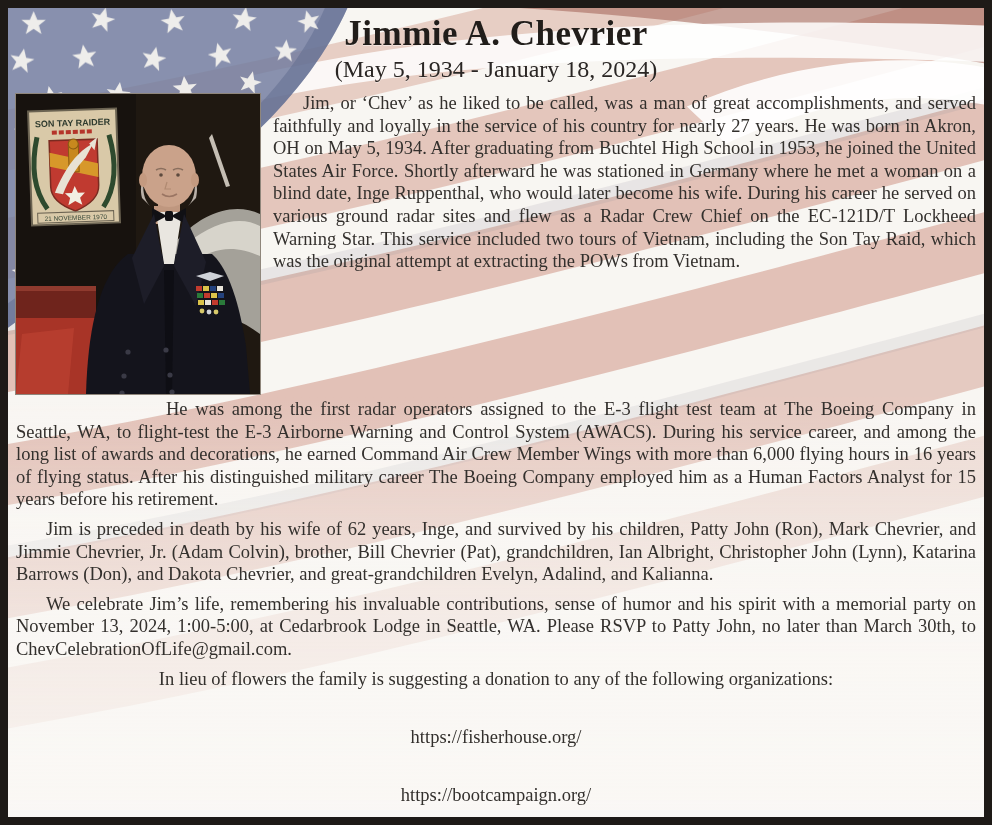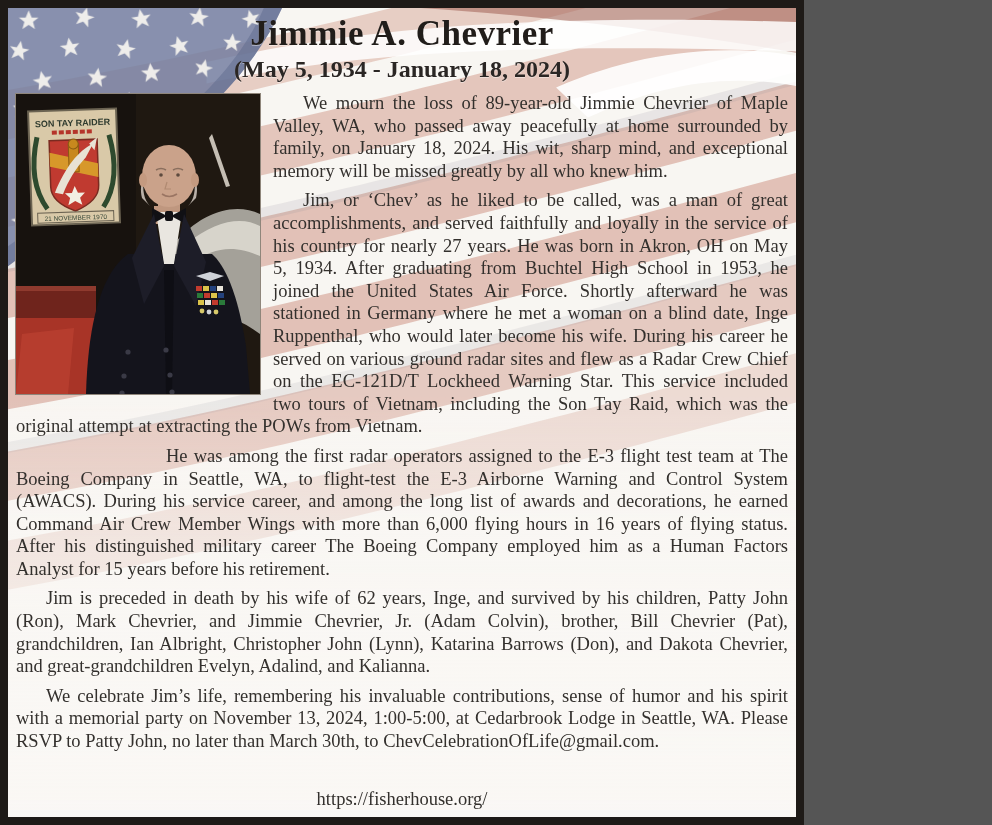--- a/index.html
+++ b/index.html
@@ -1,18 +1,18 @@
 <!DOCTYPE html>
 <html><head>
 <meta charset="utf-8">
 <style>
   html,body{margin:0;padding:0;background:#555;}
   .page{
     position:relative;
-    width:804px;height:825px;
+    width:992px;height:825px;
     box-sizing:border-box;
     border:8px solid #1e1a17;
     background:#f8f5f1;
     overflow:hidden;
     font-family:"Liberation Serif","DejaVu Serif",serif;
     color:#33302d;
   }
   .bg,.fade{position:absolute;inset:0;pointer-events:none;}
   .fade{
     background:
@@ -20,21 +20,21 @@
       linear-gradient(180deg, rgba(255,255,255,0.10), rgba(255,255,255,0.10));
   }
   .content{position:relative;z-index:2;padding:2px 8px 0 8px;}
   .title{
     margin:4px 0 0 0;text-align:center;
     font-size:35px;line-height:40px;font-weight:700;letter-spacing:.5px;
     color:#211d1a;text-shadow:0 1px 0 rgba(255,255,255,0.45);
   }
   .dates{
     margin:1px 0 9px 0;text-align:center;
-    font-size:24px;line-height:28px;font-weight:700;color:#2a2624;
+    font-size:24px;line-height:28px;font-weight:400;color:#2a2624;
     text-shadow:0 1px 0 rgba(255,255,255,0.4);
   }
   .photo{
     float:left;width:244px;height:300px;
     margin:2px 13px 4px 0;
     outline:1px solid #8f867b;
     background:#17120e;
   }
   .body-par{
     margin:0 0 7px 0;
@@ -190,23 +190,23 @@
           <circle cx="112" cy="258" r="2.6" fill="#3a3a46"></circle>
             <circle cx="150" cy="256" r="2.6" fill="#3a3a46"></circle>
           <circle cx="108" cy="282" r="2.6" fill="#3a3a46"></circle>
             <circle cx="154" cy="281" r="2.6" fill="#3a3a46"></circle>
           <circle cx="106" cy="299" r="2.6" fill="#3a3a46"></circle>
             <circle cx="156" cy="298" r="2.6" fill="#3a3a46"></circle>
         </g>
       </svg>
     </div>
 
-    <p class="body-par">We mourn the loss of 89-year-old Jimmie Chevrier of Maple Valley, WA, who passed away peacefully at home surrounded by family, on January 18, 2024. His wit, sharp mind, and exceptional memory will be missed greatly by all who knew him.</p>
     <p class="body-par">Jim, or ‘Chev’ as he liked to be called, was a man of great accomplishments, and served faithfully and loyally in the service of his country for nearly 27 years. He was born in Akron, OH on May 5, 1934. After graduating from Buchtel High School in 1953, he joined the United States Air Force. Shortly afterward he was stationed in Germany where he met a woman on a blind date, Inge Ruppenthal, who would later become his wife. During his career he served on various ground radar sites and flew as a Radar Crew Chief on the EC-121D/T Lockheed Warning Star. This service included two tours of Vietnam, including the Son Tay Raid, which was the original attempt at extracting the POWs from Vietnam.</p>
     <p class="body-par clear-indent">He was among the first radar operators assigned to the E-3 flight test team at The Boeing Company in Seattle, WA, to flight-test the E-3 Airborne Warning and Control System (AWACS). During his service career, and among the long list of awards and decorations, he earned Command Air Crew Member Wings with more than 6,000 flying hours in 16 years of flying status. After his distinguished military career The Boeing Company employed him as a Human Factors Analyst for 15 years before his retirement.</p>
     <p class="body-par">Jim is preceded in death by his wife of 62 years, Inge, and survived by his children, Patty John (Ron), Mark Chevrier, and Jimmie Chevrier, Jr. (Adam Colvin), brother, Bill Chevrier (Pat), grandchildren, Ian Albright, Christopher John (Lynn), Katarina Barrows (Don), and Dakota Chevrier, and great-grandchildren Evelyn, Adalind, and Kalianna.</p>
     <p class="body-par">We celebrate Jim’s life, remembering his invaluable contributions, sense of humor and his spirit with a memorial party on November 13, 2024, 1:00-5:00, at Cedarbrook Lodge in Seattle, WA. Please RSVP to Patty John, no later than March 30th, to ChevCelebrationOfLife@gmail.com.</p>
 
+    <p class="center-par">In lieu of flowers the family is suggesting a donation to any of the following organizations:</p>
     <div class="donation-link">https://fisherhouse.org/</div>
     <div class="donation-link">https://bootcampaign.org/</div>
     <div class="donation-link">https://retirement.org/</div>
   </div>
 </div>
 
 </body></html>

